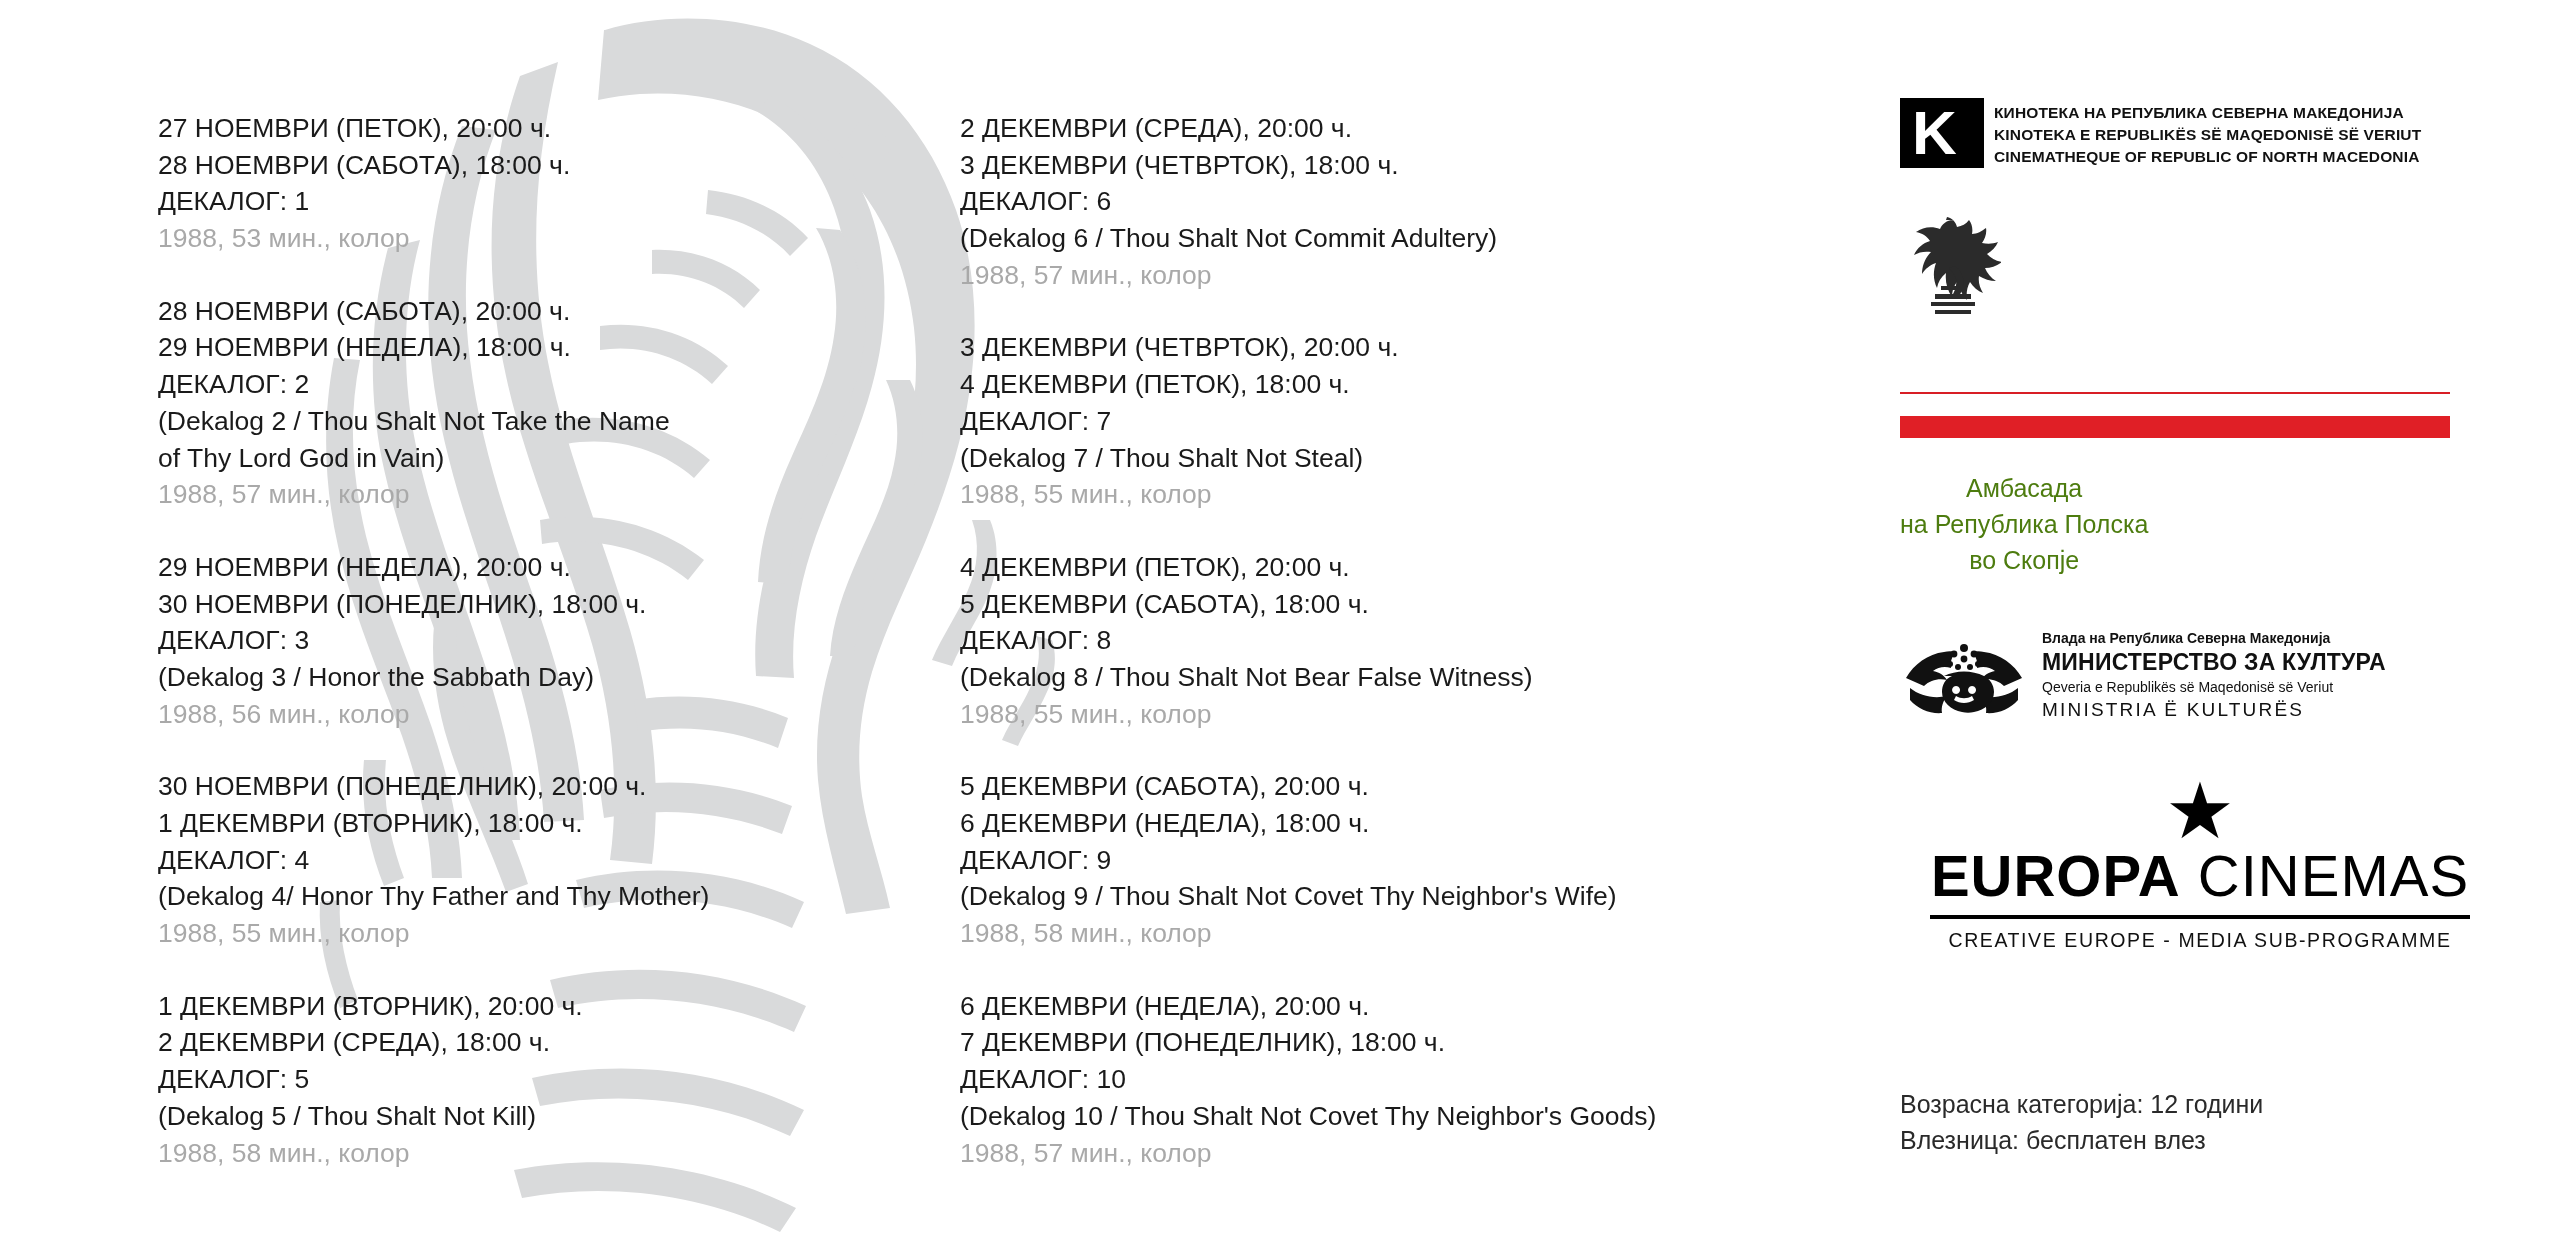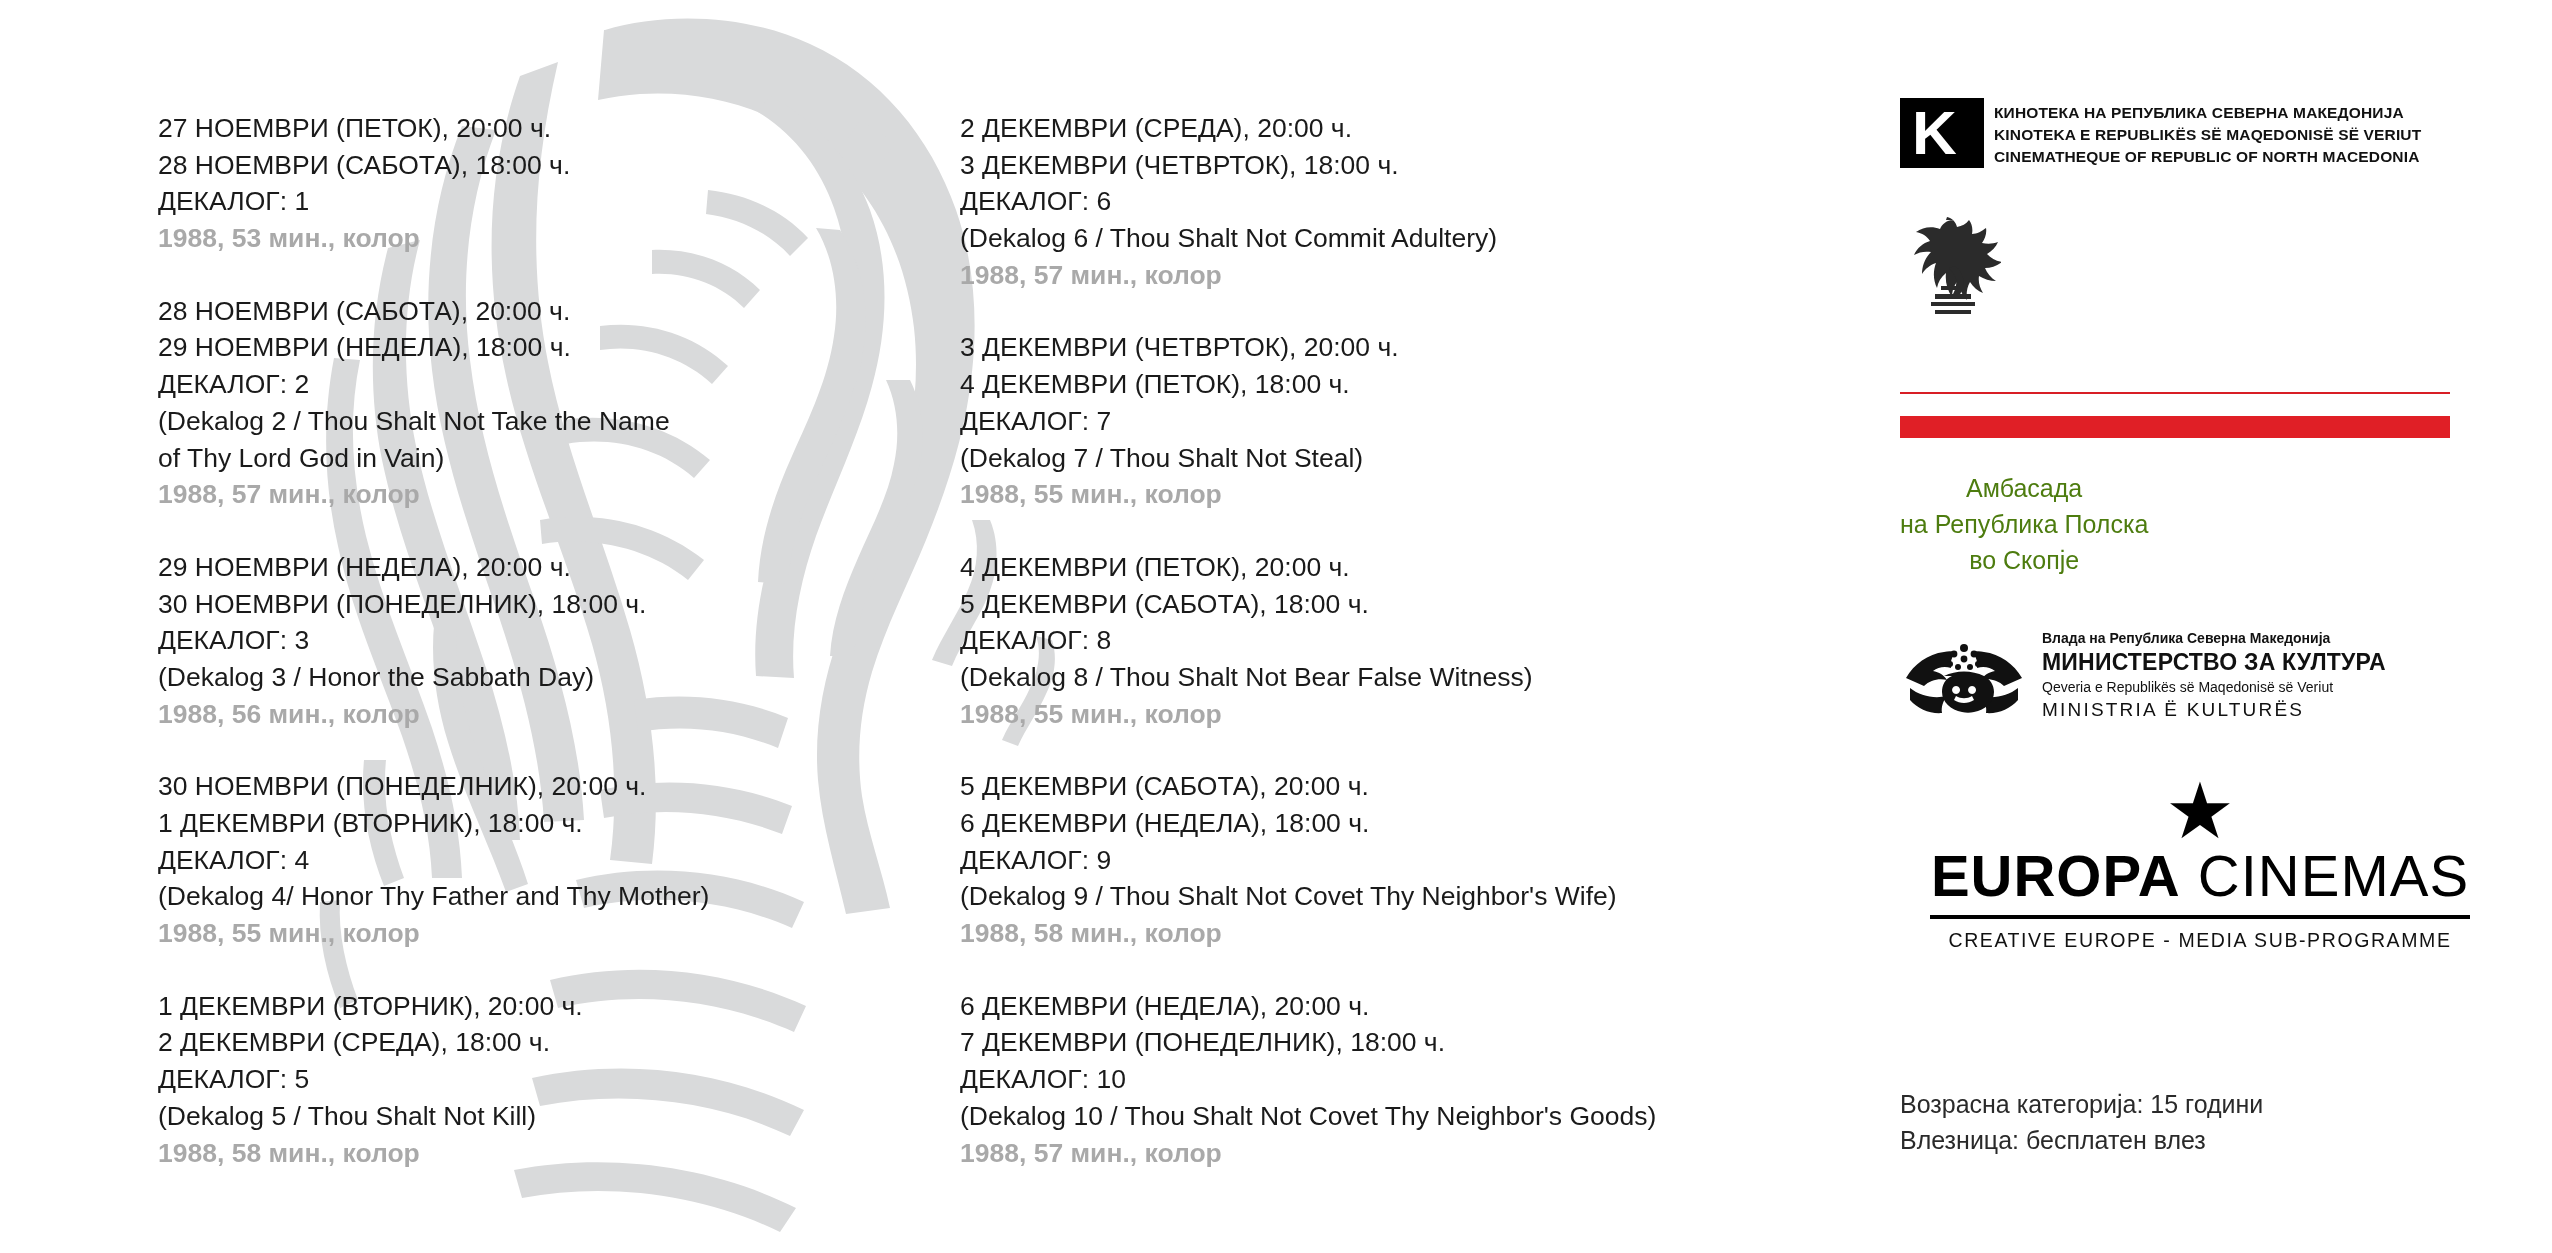--- a/index.html
+++ b/index.html
@@ -40,21 +40,20 @@
   .entry:last-child { margin-bottom: 0; }
 
   .line {
     font-size: 26.5px;
     line-height: 1.385;
     color: #1a1a1a;
     white-space: nowrap;
   }
   .line.meta {
     color: #a9a9a9;
-    font-weight: bold;
   }
 
   
   #kinoteka {
     position: absolute;
     left: 1900px;
     top: 98px;
     display: flex;
     align-items: flex-start;
   }
@@ -375,17 +374,17 @@
   <div id="europa">
     <span class="starglyph">★</span>
     <div class="ectitle">
       <b>EUROPA</b><i> CINEMAS</i>
     </div>
     <div class="ecrule"></div>
     <div class="ecsub">CREATIVE EUROPE - MEDIA SUB-PROGRAMME</div>
   </div>
 
   <div id="notes">
-    <div>Возрасна категорија: 15 години</div>
+    <div>Возрасна категорија: 12 години</div>
     <div>Влезница: бесплатен влез</div>
   </div>
 
 </div>
 
 </body></html>

